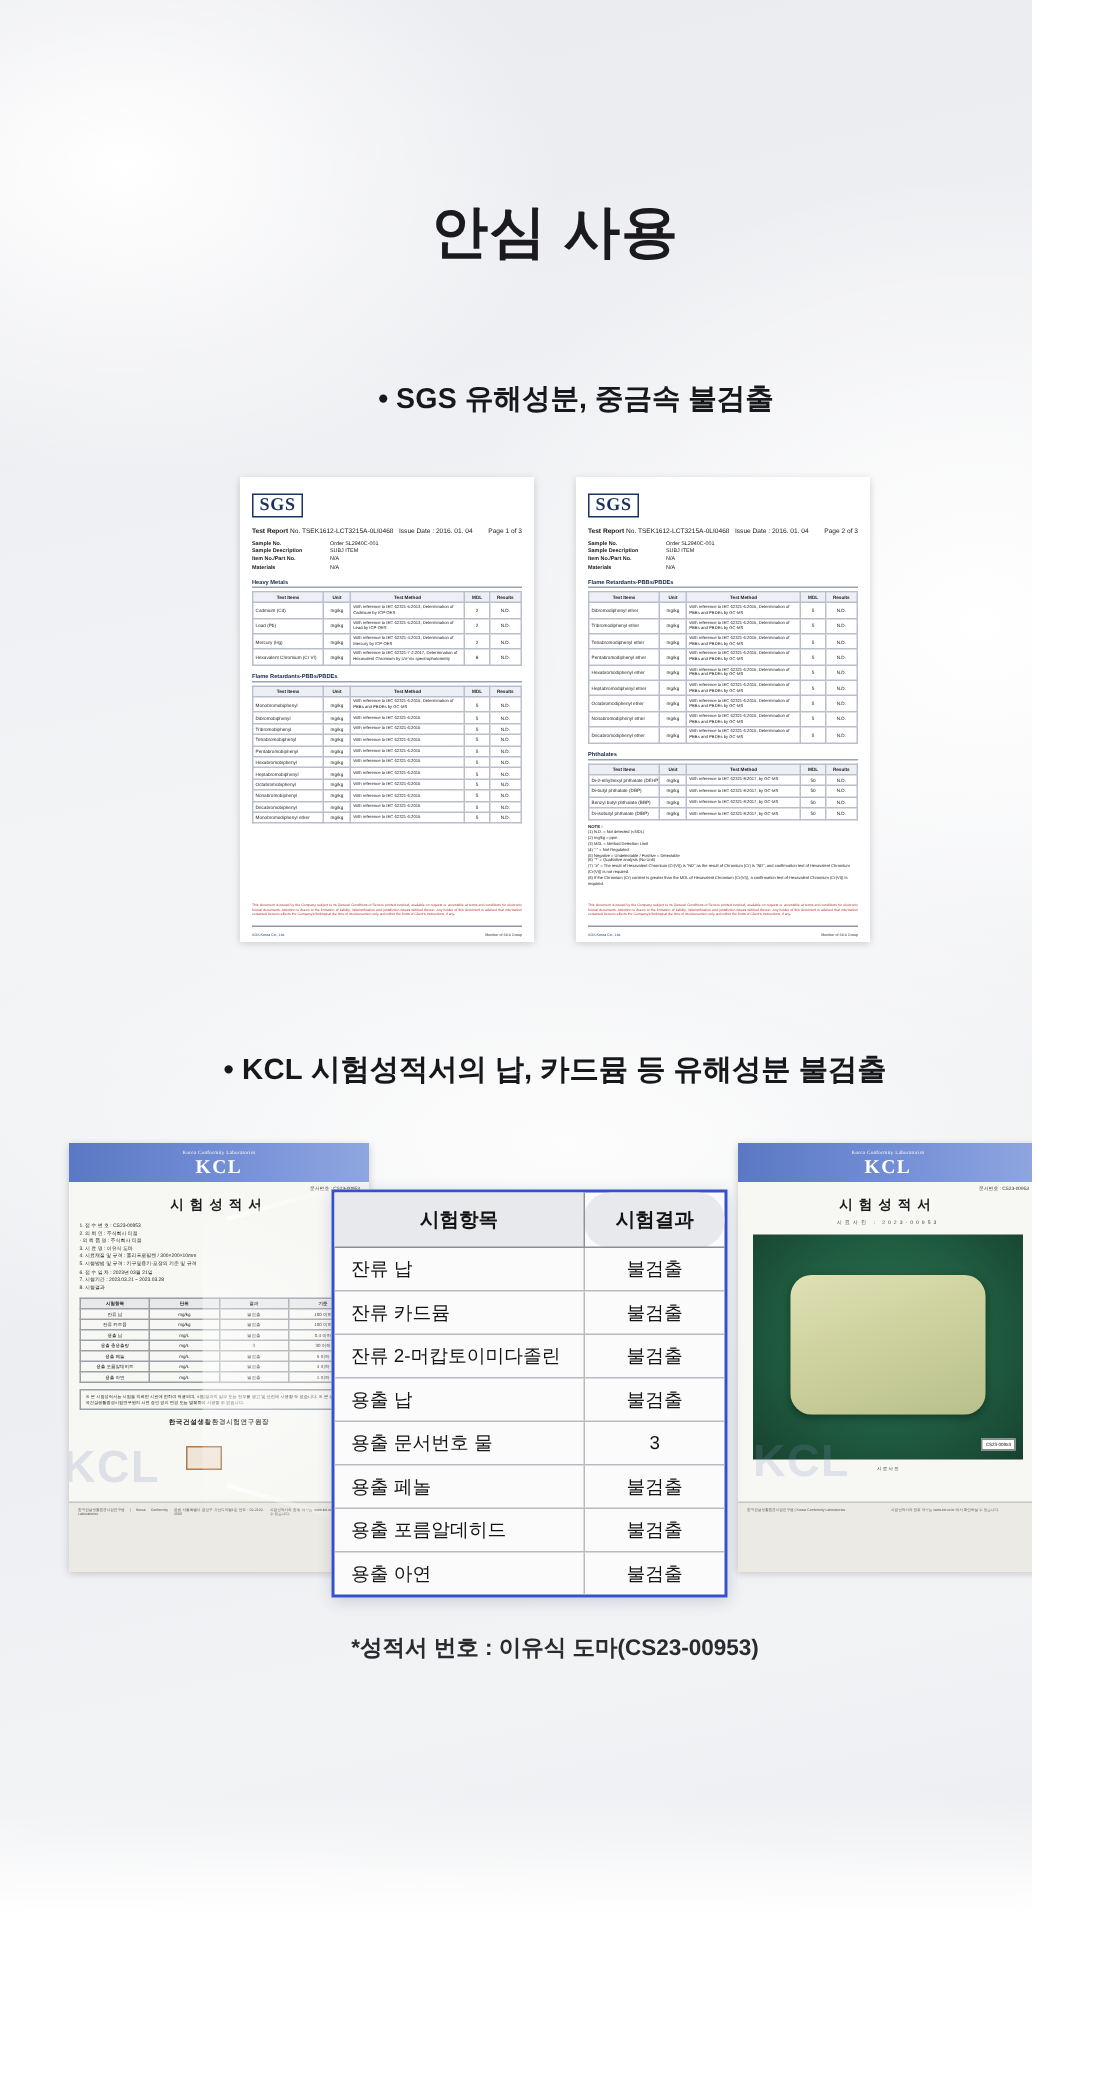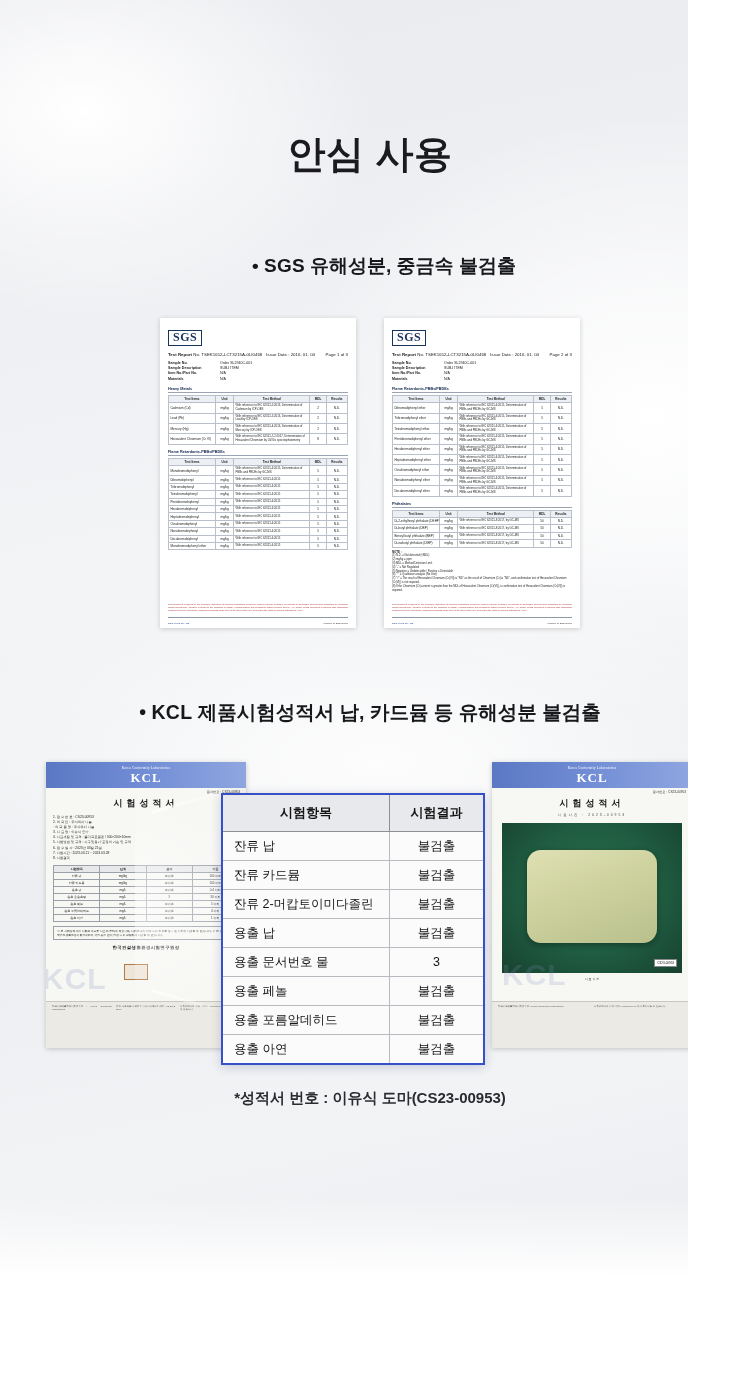--- a/index.html
+++ b/index.html
@@ -388,21 +388,21 @@
     color: #141414;
   }
   table.result-tbl th {
     background: #e8e9ec;
     font-weight: bold;
     font-size: 13px;
     padding: 9px 0;
     border-bottom: 1px solid #8d8f95;
     border-right: 1px solid #8d8f95;
   }
-  table.result-tbl th:last-child { border-right: none; }
+  table.result-tbl th:last-child { border-right: none; border-radius: 18px; }
   table.result-tbl td {
     padding: 5.5px 0 5.5px 11px;
     border-bottom: 1px solid #b9bbc0;
     border-right: 1px solid #b9bbc0;
     white-space: nowrap;
   }
   table.result-tbl td.val {
     text-align: center;
     padding-left: 0;
     border-right: none;
@@ -751,21 +751,21 @@
       <div class="sgs-footline"></div>
       <div class="sgs-foot">
         <span class="blue">SGS Korea Co., Ltd.</span>
         <span>Member of SGS Group</span>
       </div>
     </div>
   </div>
 
   <div class="subhead" id="kcl-subhead">
     <span>•</span>
-    <span class="brand">KCL</span><span class="rest"> 제품시험성적서 납, 카드뮴 등 유해성분 불검출</span>
+    <span class="brand">KCL</span><span class="rest"> 시험성적서의 납, 카드뮴 등 유해성분 불검출</span>
   </div>
 
   <div class="kcl-doc" id="kcl-doc-1">
     <div class="kcl-band">
       <div class="kcl-mark">
         <span class="sm">Korea Conformity Laboratories</span>
         <span class="lg">KCL</span>
       </div>
     </div>
     <div class="kcl-docnum">문서번호 : CS23-00953</div>

